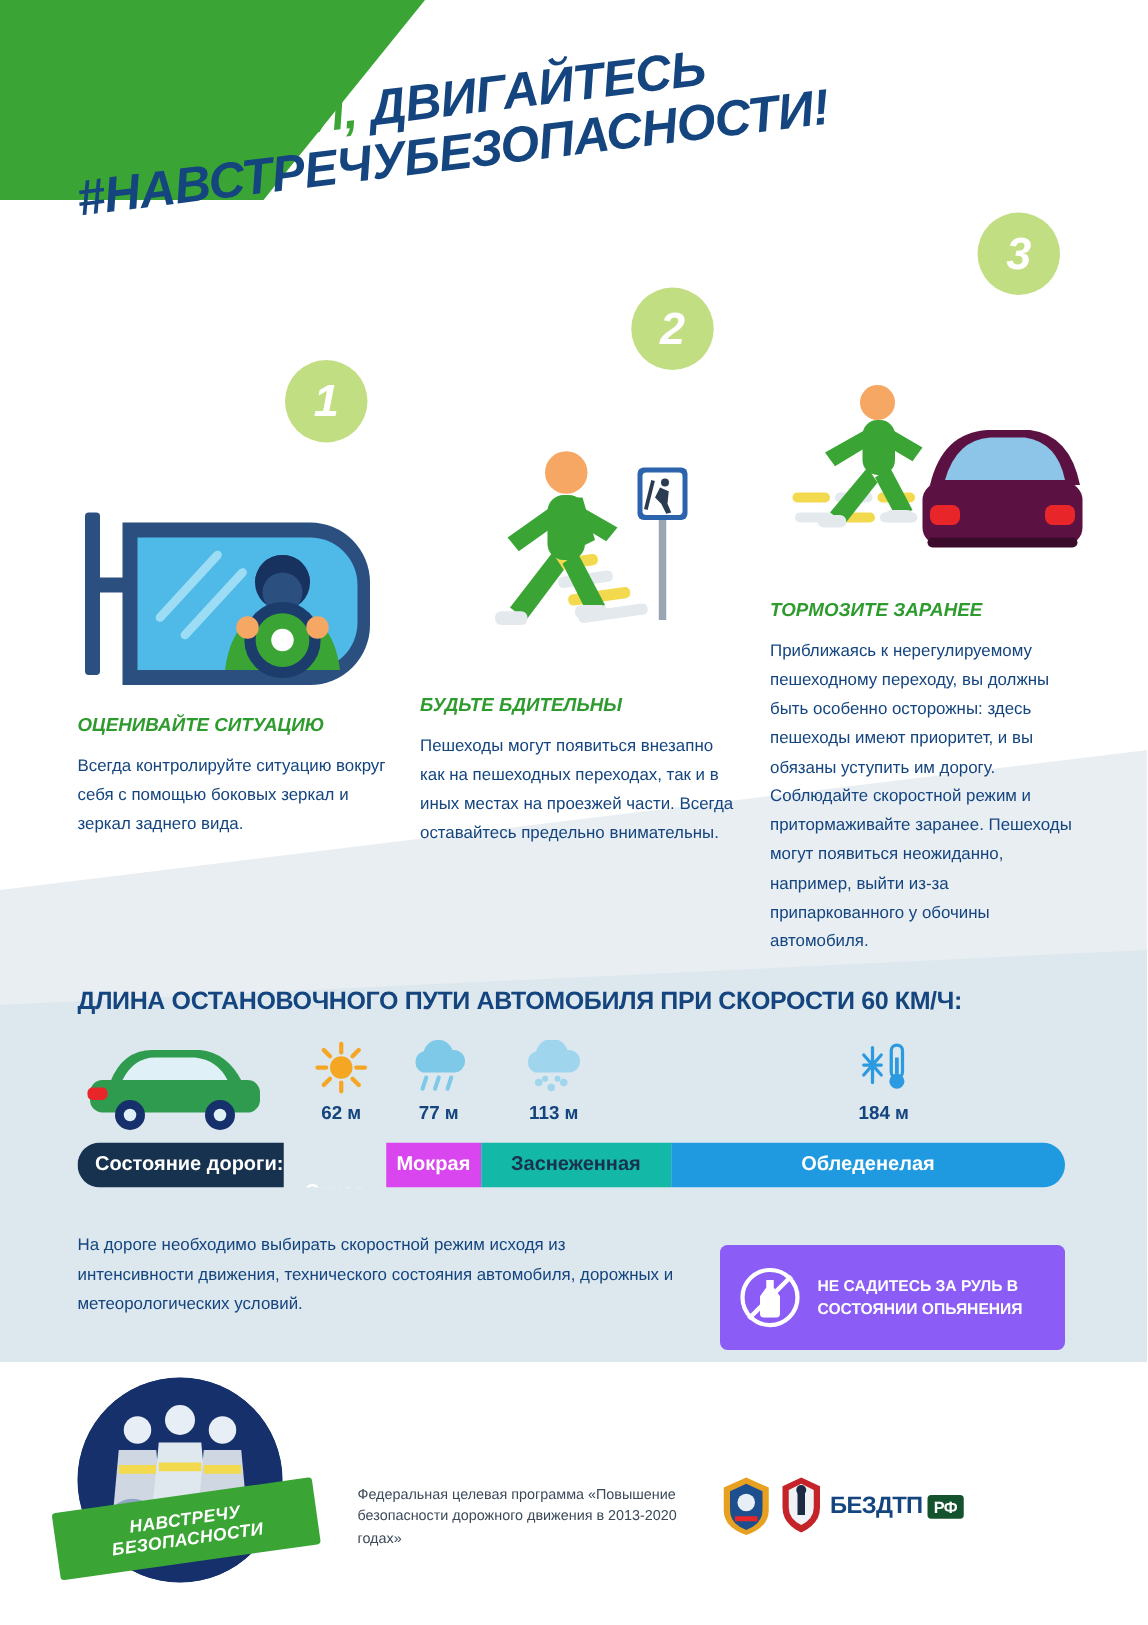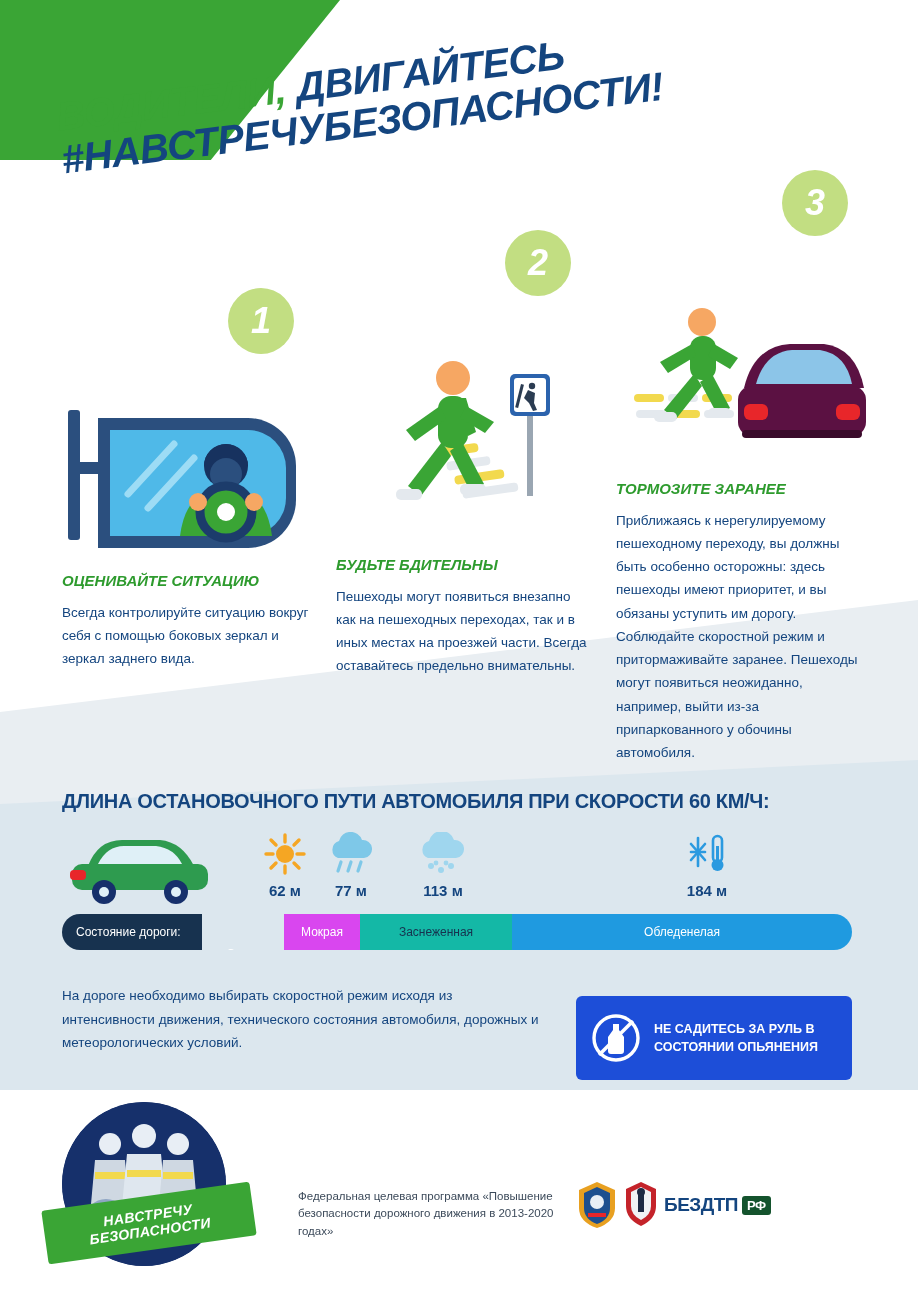--- a/index.html
+++ b/index.html
@@ -110,33 +110,33 @@
   .sd-ico { height: 44px; display: flex; align-items: flex-end; justify-content: center; }
   .sd-val { font-size: 15px; font-weight: bold; color: #14457f; margin-top: 6px; }
 
   .sd-bar {
     position: relative; height: 36px; border-radius: 18px; overflow: hidden;
     display: flex; align-items: stretch;
     margin-top: 4px; margin-left: 0;
   }
   .sd-seg {
     display: flex; align-items: center; justify-content: center;
-    font-size: 12px; color: #ffffff; font-weight: normal;
+    font-size: 16px; color: #ffffff; font-weight: bold;
     white-space: nowrap;
   }
   .sd-seg.label-seg { justify-content: flex-start; padding-left: 14px; }
 
   
   .note {
     position: absolute; left: 62px; top: 984px; width: 480px;
     font-size: 13.5px; color: #14457f; line-height: 1.75; z-index: 6;
   }
   .warn {
     position: absolute; left: 576px; top: 996px; width: 276px; height: 84px;
-    background: #1d4ed8; border-radius: 6px; z-index: 6;
+    background: #8b5cf6; border-radius: 6px; z-index: 6;
     display: flex; align-items: center; gap: 12px; padding: 0 14px;
   }
   .warn-text {
     color: #ffffff; font-size: 12.5px; font-weight: bold; line-height: 1.45;
     text-transform: uppercase;
   }
 
   
   .logo-round {
     position: absolute; left: 62px; top: 1102px;
@@ -147,21 +147,21 @@
     position: absolute; left: 44px; top: 1196px; width: 210px; height: 54px;
     background: #3aa535; transform: rotate(-8deg); z-index: 8;
     display: flex; align-items: center; justify-content: center;
     border-radius: 3px;
   }
   .logo-ribbon span {
     color: #ffffff; font-size: 14px; font-weight: bold; font-style: italic;
     text-align: center; line-height: 1.15; letter-spacing: 0.4px;
   }
   .fctp {
-    position: absolute; left: 298px; top: 1188px; width: 270px;
+    position: absolute; left: 286px; top: 1188px; width: 270px;
     font-size: 11.5px; color: #3c4a5a; line-height: 1.5; z-index: 7;
   }
   .emblems { position: absolute; left: 576px; top: 1180px; z-index: 7; display: flex; align-items: center; gap: 5px;}
   .bezdtp {
     display: flex; align-items: center; height: 26px;
     font-size: 19px; font-weight: bold; color: #14457f;
     letter-spacing: -0.5px;
   }
   .bezdtp .rf {
     background: #14532d; color: #fff; font-size: 13px;
@@ -315,21 +315,21 @@
           <path d="M36 32 q9 -18 26 -18 h32 q18 2 26 18 z" fill="#dff0f7"></path>
           <rect x="10" y="32" width="136" height="26" rx="10" fill="#2e9b4f"></rect>
           <rect x="8" y="38" width="16" height="10" rx="4" fill="#e8262a"></rect>
           <circle cx="42" cy="60" r="12" fill="#16306b"></circle>
           <circle cx="42" cy="60" r="5" fill="#dff0f7"></circle>
           <circle cx="114" cy="60" r="12" fill="#16306b"></circle>
           <circle cx="114" cy="60" r="5" fill="#dff0f7"></circle>
         </svg>
       </div>
 
-      <div class="sd-item" style="left:178px;">
+      <div class="sd-item" style="left:166px;">
         <div class="sd-ico">
           <svg width="44" height="44" viewBox="0 0 44 44">
             <circle cx="22" cy="22" r="9" fill="#f5a623"></circle>
             <g stroke="#f5a623" stroke-width="3.4" stroke-linecap="round">
               <line x1="22" y1="3" x2="22" y2="10"></line>
               <line x1="22" y1="34" x2="22" y2="41"></line>
               <line x1="3" y1="22" x2="10" y2="22"></line>
               <line x1="34" y1="22" x2="41" y2="22"></line>
               <line x1="8" y1="8" x2="13" y2="13"></line>
               <line x1="31" y1="31" x2="36" y2="36"></line>

